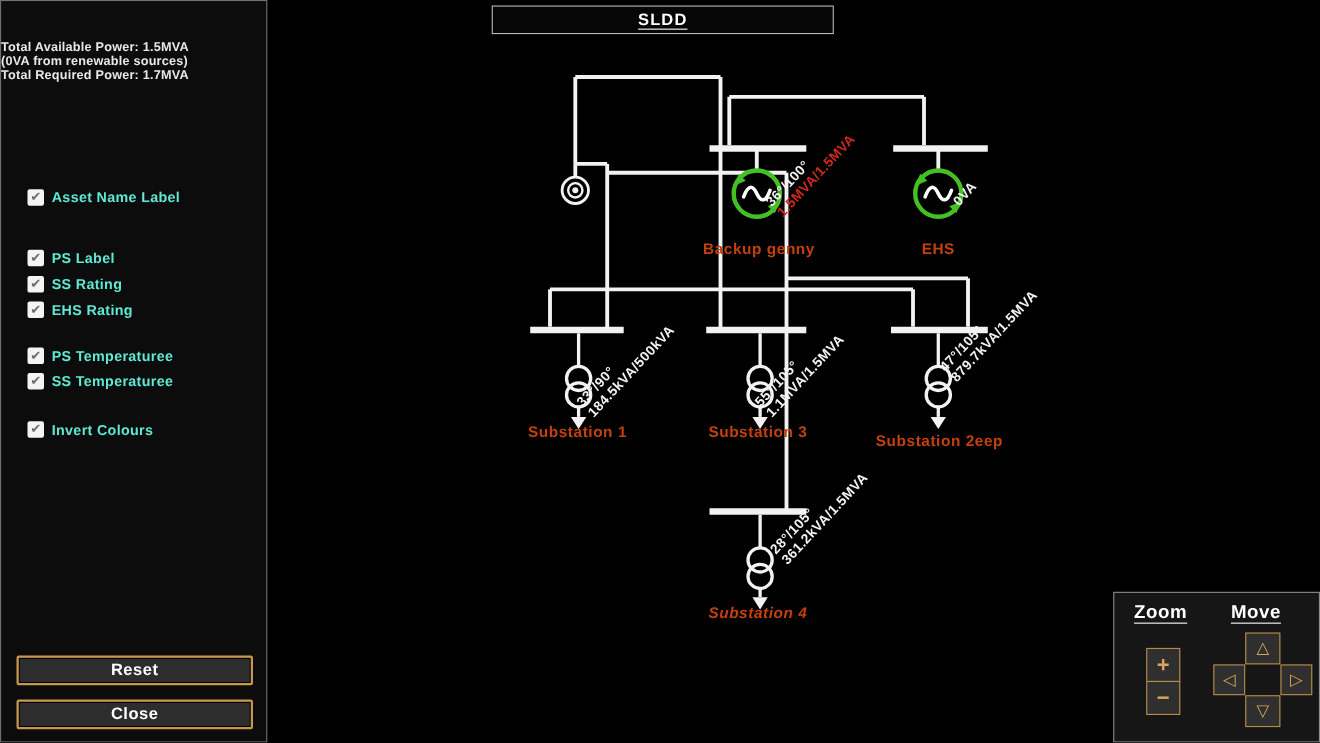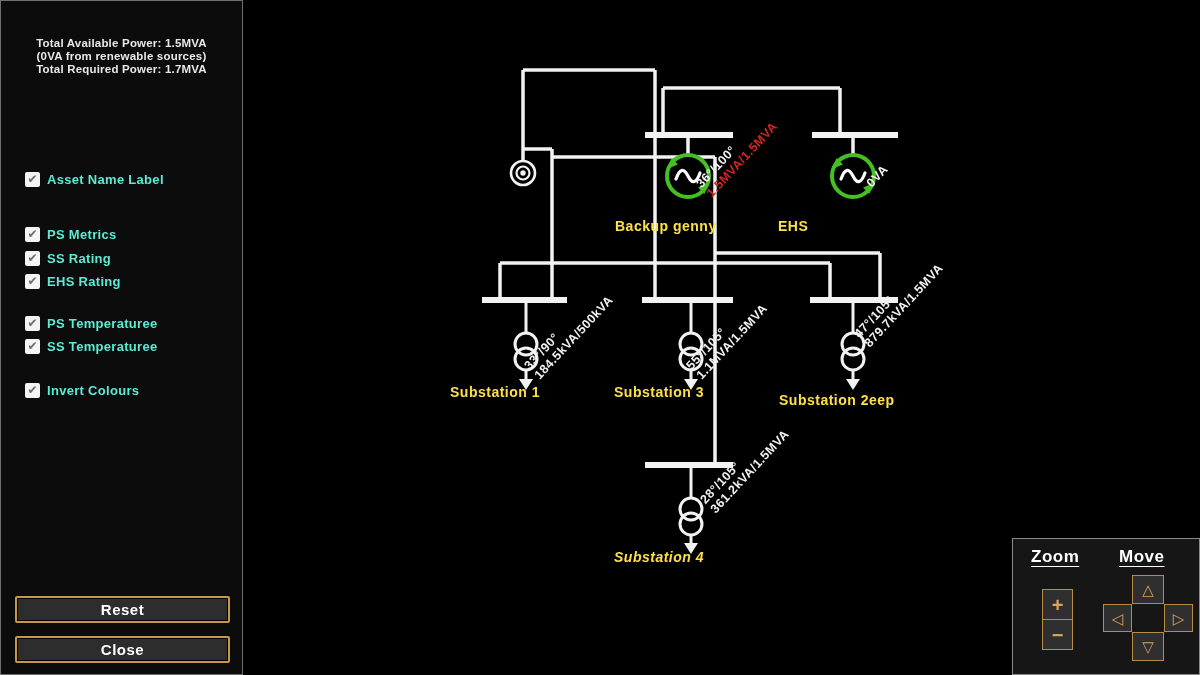--- a/index.html
+++ b/index.html
@@ -10,37 +10,37 @@
   
   #diagram { position:absolute; left:0; top:0; z-index:1; }
 
   
   .diag-label { position:absolute; z-index:2; transform-origin:0 100%;
                 transform:rotate(-47deg); white-space:nowrap;
                 font-size:12.5px; font-weight:bold; line-height:14px;
                 color:#f2f2f2; letter-spacing:.4px; }
   .diag-label .val-red { color:#d2271f; }
 
-  .node-label { position:absolute; z-index:2; width:150px; text-align:left;
-                color:#fde047; font-size:14px; font-weight:bold; letter-spacing:.5px; }
+  .node-label { position:absolute; z-index:2; width:150px; text-align:center;
+                color:#c2410c; font-size:14px; font-weight:bold; letter-spacing:.5px; }
 
   
   #sldd-box { position:absolute; left:447px; top:5px; width:311px; height:26px;
               border:1px solid #b9b9b9; background:#060606; z-index:3;
               display:flex; align-items:center; justify-content:center; }
   #sldd-box span { color:#fff; font-size:15px; font-weight:bold; letter-spacing:1px;
                    text-decoration:underline; text-underline-offset:3px; }
 
   
   #sidebar { position:absolute; left:0; top:0; width:243px; height:675px;
              background:#0c0c0c; border:1px solid #6f6f6f; z-index:5; }
   #metrics-title { position:absolute; left:0; top:6px; width:100%; text-align:center;
                    color:#fff; font-size:19px; font-weight:bold;
                    text-decoration:underline; text-underline-offset:4px; letter-spacing:.5px; }
-  .stat-line { position:absolute; width:100%; text-align:center; color:#e8e8e8;
+  .stat-line { position:absolute; width:100%; text-align:left; color:#e8e8e8;
                font-size:11.5px; font-weight:bold; letter-spacing:.2px; }
 
   .cb-row { position:absolute; left:24px; display:flex; align-items:center; height:16px; cursor:pointer; }
   .cb-box { width:15px; height:15px; background:#f4f4f4; border-radius:2px;
             display:flex; align-items:center; justify-content:center;
             font-size:12px; color:#6e6e6e; line-height:15px; }
   .cb-label { margin-left:7px; color:#5eead4; font-size:13px; font-weight:bold; letter-spacing:.3px; }
 
   .side-btn { position:absolute; left:14px; width:215px; height:27px;
               background:#2d2d2d; border:2px solid #c9974c; border-radius:2px;
@@ -177,33 +177,36 @@
     <div>361.2kVA/1.5MVA</div>
   </div>
 
   <div class="node-label" style="left:615px; top:218px;">Backup genny</div>
   <div class="node-label" style="left:778px; top:218px;">EHS</div>
   <div class="node-label" style="left:450px; top:384px;">Substation 1</div>
   <div class="node-label" style="left:614px; top:384px;">Substation 3</div>
   <div class="node-label" style="left:779px; top:392px;">Substation 2eep</div>
   <div class="node-label" style="left:614px; top:549px;font-style:italic;">Substation 4</div>
 
+  <div id="sldd-box">
+    <span>SLDD</span>
+  </div>
 
   <div id="sidebar">
     <div class="stat-line" style="top:36px;">Total Available Power: 1.5MVA</div>
     <div class="stat-line" style="top:49px;">(0VA from renewable sources)</div>
     <div class="stat-line" style="top:62px;">Total Required Power: 1.7MVA</div>
 
     <div class="cb-row" style="top:170px;">
       <span class="cb-box">✔</span>
       <span class="cb-label">Asset Name Label</span>
     </div>
     <div class="cb-row" style="top:225px;">
       <span class="cb-box">✔</span>
-      <span class="cb-label">PS Metrics</span>
+      <span class="cb-label">PS Label</span>
     </div>
     <div class="cb-row" style="top:249px;">
       <span class="cb-box">✔</span>
       <span class="cb-label">SS Rating</span>
     </div>
     <div class="cb-row" style="top:272px;">
       <span class="cb-box">✔</span>
       <span class="cb-label">EHS Rating</span>
     </div>
     <div class="cb-row" style="top:314px;">

